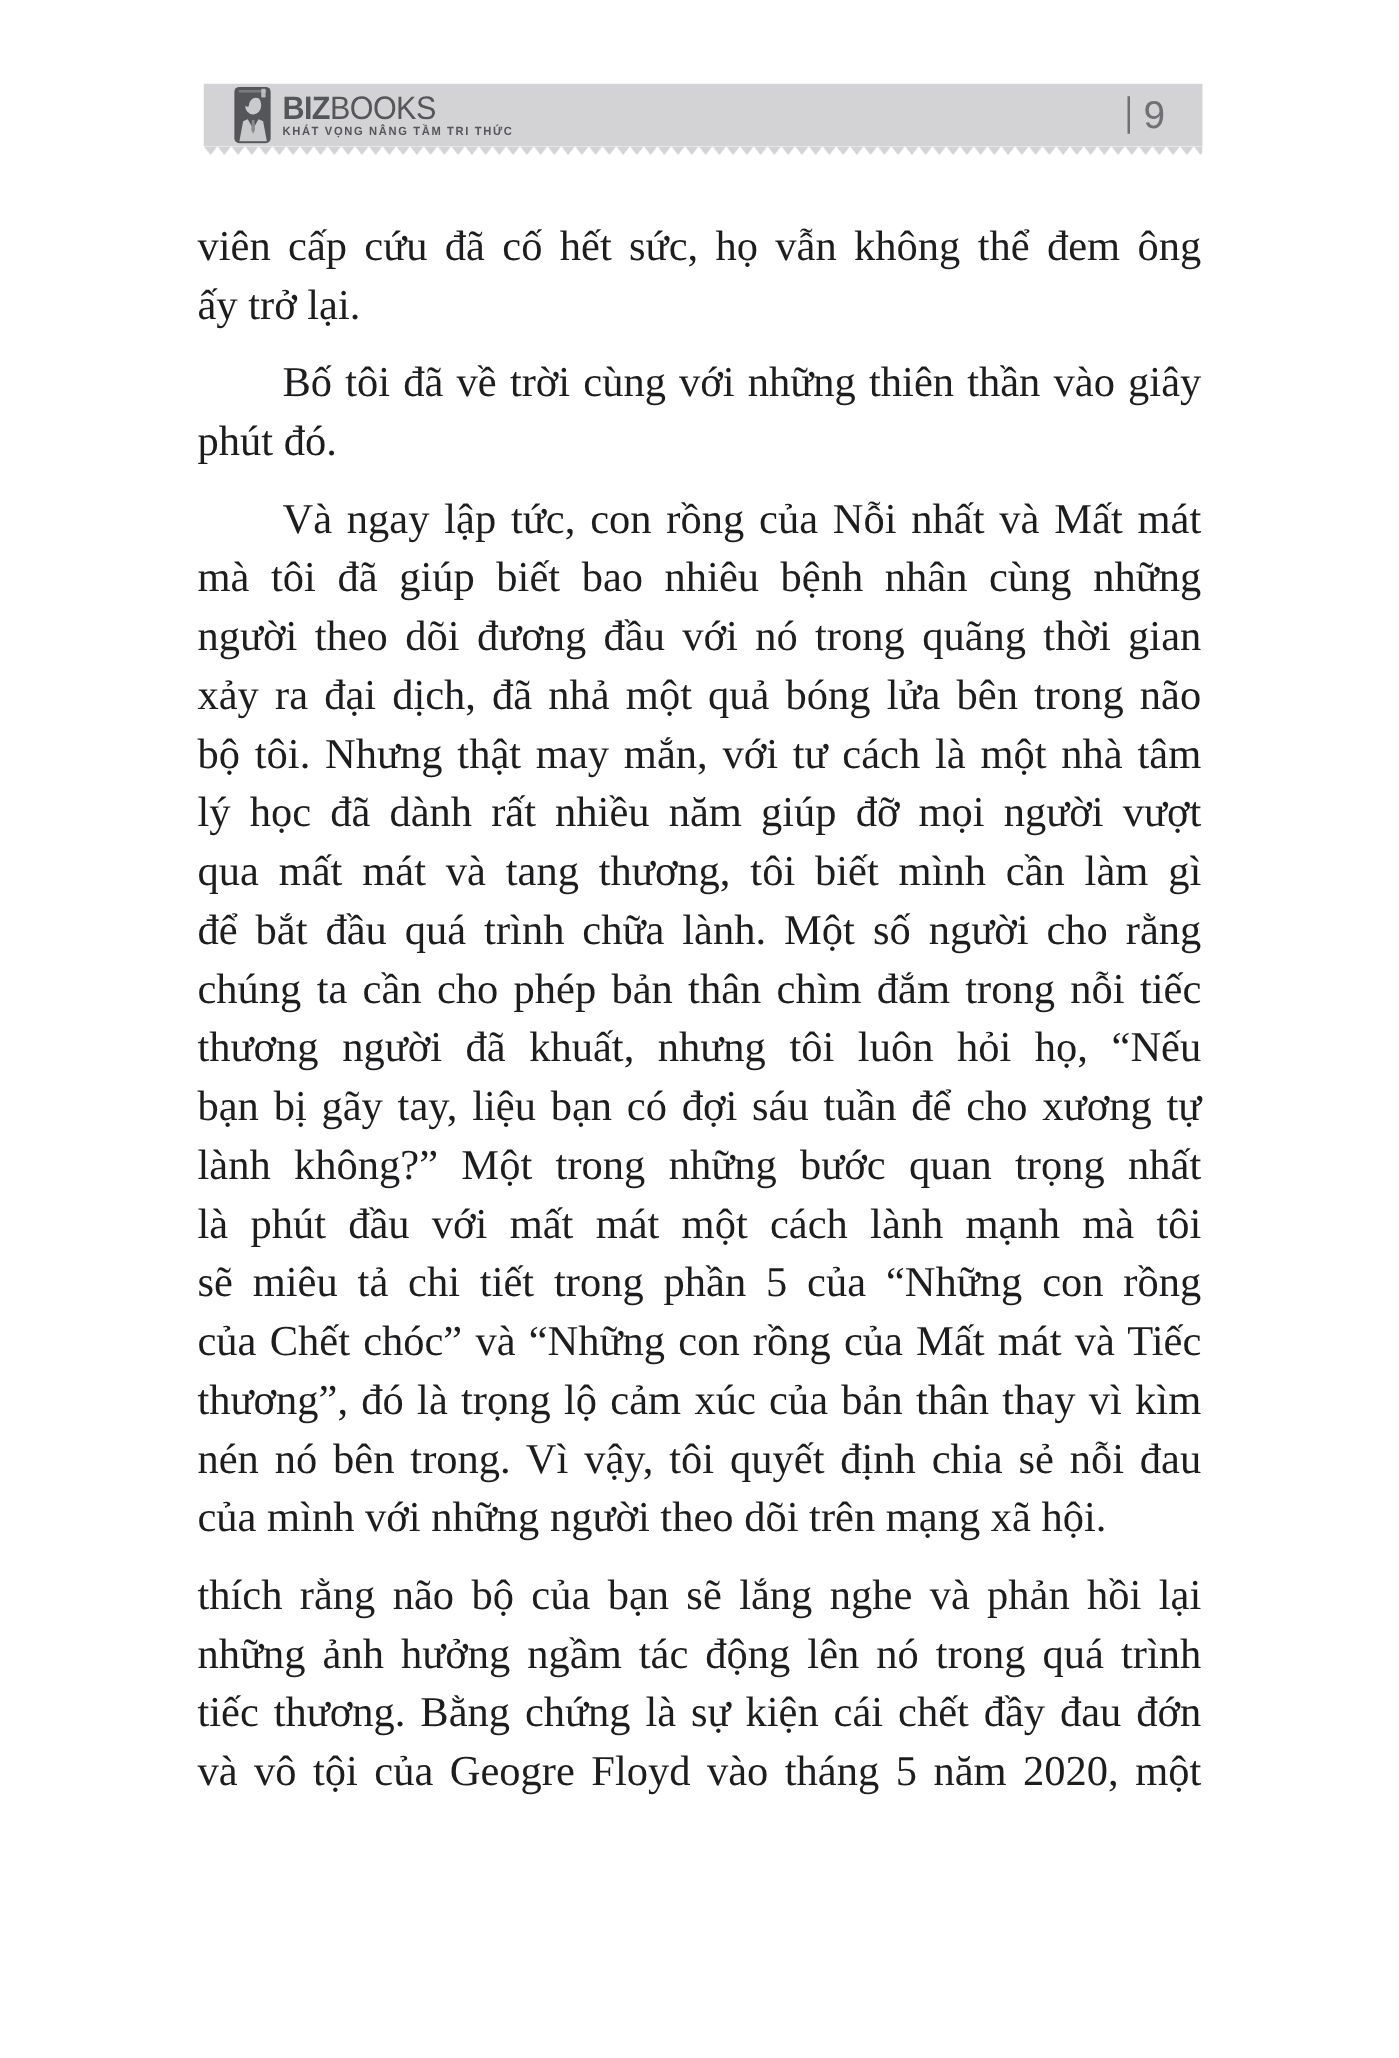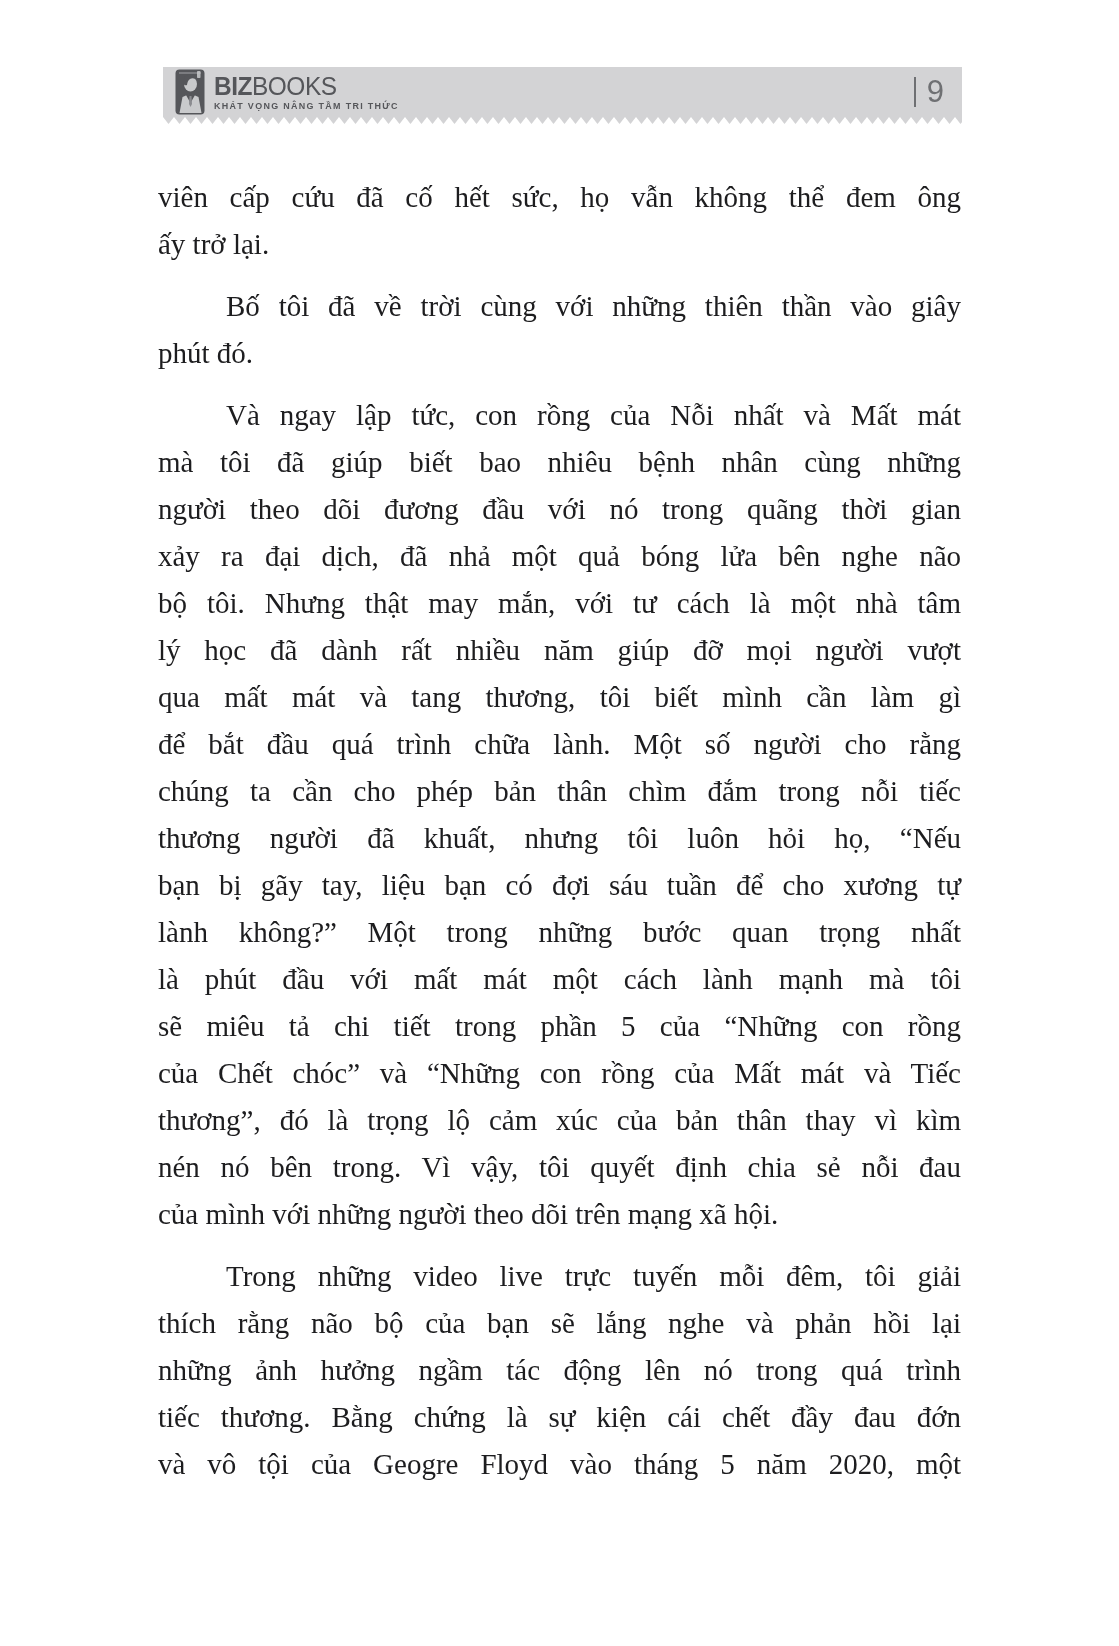--- a/index.html
+++ b/index.html
@@ -16,21 +16,21 @@
     font-family:"Liberation Serif","DejaVu Serif",serif;
     overflow:hidden;
   }
   
   .header-band{
     position:absolute;left:163px;top:67px;width:799px;
   }
   .band-solid{
     height:50px;background:var(--band-bg);
     display:flex;align-items:center;
-    padding:0;box-sizing:border-box;
+    padding:12px;box-sizing:border-box;
   }
   .band-zigzag{display:block;width:799px;height:7px;}
   .logo-group{
     display:flex;align-items:center;
     margin-left:12px;
   }
   .logo-box{width:30px;height:46px;flex:0 0 auto;}
   .logo-text{
     margin-left:9px;
     font-family:"Liberation Sans","DejaVu Sans",sans-serif;
@@ -59,21 +59,21 @@
   }
   .page-num{font-size:31px;font-weight:300;line-height:30px;}
   
   .body-text{
     position:absolute;left:158px;top:174px;width:803px;
     color:var(--text-color);
   }
   .para{margin:0;}
   .para + .para{margin-top:15px;}
   .line{
-    font-size:29px;line-height:47px;
+    font-size:34px;line-height:47px;
     text-align:justify;text-align-last:justify;
     text-justify:inter-word;
   }
   .line.last{text-align-last:left;}
   .line.indent{text-indent:68px;}
 </style>
 </head>
 <body>
 
 <div class="header-band">
@@ -118,36 +118,35 @@
       <div class="line last">ấy trở lại.</div>
     </div>
     <div class="para">
       <div class="line indent">Bố tôi đã về trời cùng với những thiên thần vào giây</div>
       <div class="line last">phút đó.</div>
     </div>
     <div class="para">
       <div class="line indent">Và ngay lập tức, con rồng của Nỗi nhất và Mất mát</div>
       <div class="line">mà tôi đã giúp biết bao nhiêu bệnh nhân cùng những</div>
       <div class="line">người theo dõi đương đầu với nó trong quãng thời gian</div>
-      <div class="line">xảy ra đại dịch, đã nhả một quả bóng lửa bên nghe não</div>
+      <div class="line">xảy ra đại dịch, đã nhả một quả bóng lửa bên trong não</div>
       <div class="line">bộ tôi. Nhưng thật may mắn, với tư cách là một nhà tâm</div>
       <div class="line">lý học đã dành rất nhiều năm giúp đỡ mọi người vượt</div>
       <div class="line">qua mất mát và tang thương, tôi biết mình cần làm gì</div>
       <div class="line">để bắt đầu quá trình chữa lành. Một số người cho rằng</div>
       <div class="line">chúng ta cần cho phép bản thân chìm đắm trong nỗi tiếc</div>
       <div class="line">thương người đã khuất, nhưng tôi luôn hỏi họ, “Nếu</div>
       <div class="line">bạn bị gãy tay, liệu bạn có đợi sáu tuần để cho xương tự</div>
       <div class="line">lành không?” Một trong những bước quan trọng nhất</div>
       <div class="line">là phút đầu với mất mát một cách lành mạnh mà tôi</div>
       <div class="line">sẽ miêu tả chi tiết trong phần 5 của “Những con rồng</div>
       <div class="line">của Chết chóc” và “Những con rồng của Mất mát và Tiếc</div>
       <div class="line">thương”, đó là trọng lộ cảm xúc của bản thân thay vì kìm</div>
       <div class="line">nén nó bên trong. Vì vậy, tôi quyết định chia sẻ nỗi đau</div>
       <div class="line last">của mình với những người theo dõi trên mạng xã hội.</div>
     </div>
     <div class="para">
-      <div class="line indent">Trong những video live trực tuyến mỗi đêm, tôi giải</div>
       <div class="line">thích rằng não bộ của bạn sẽ lắng nghe và phản hồi lại</div>
       <div class="line">những ảnh hưởng ngầm tác động lên nó trong quá trình</div>
       <div class="line">tiếc thương. Bằng chứng là sự kiện cái chết đầy đau đớn</div>
       <div class="line">và vô tội của Geogre Floyd vào tháng 5 năm 2020, một</div>
     </div>
   </div>
 
 </body></html>

